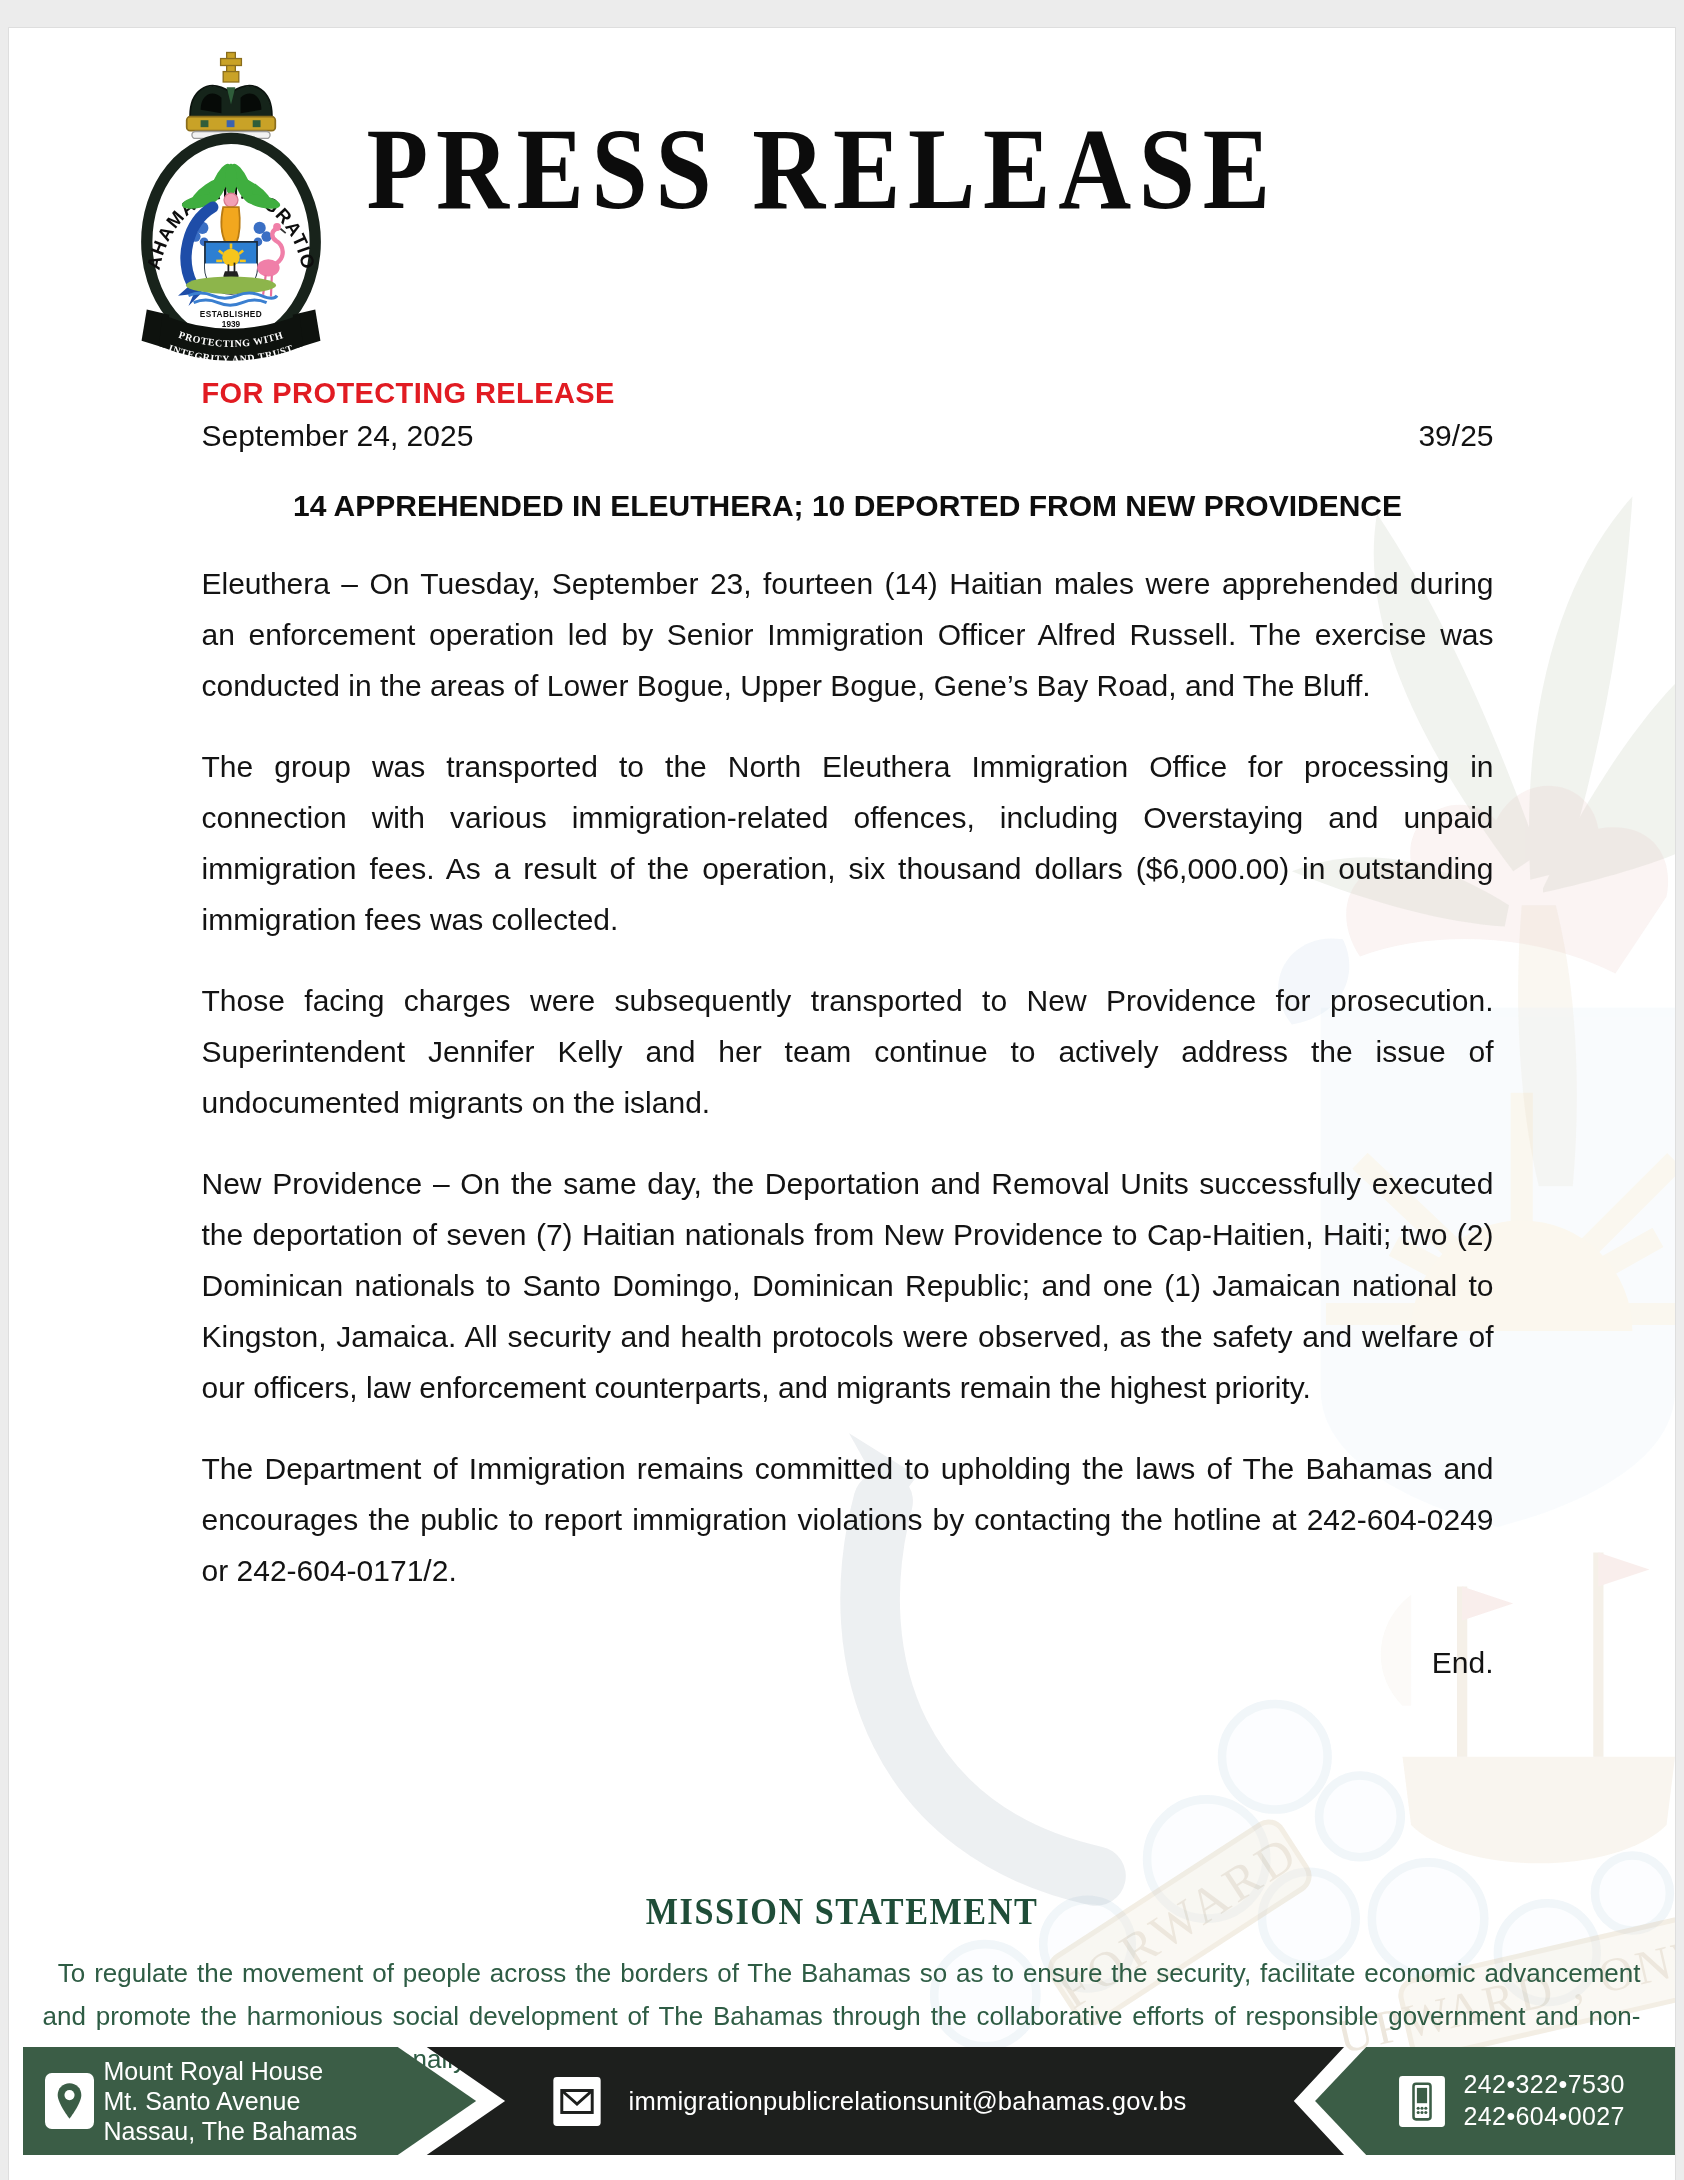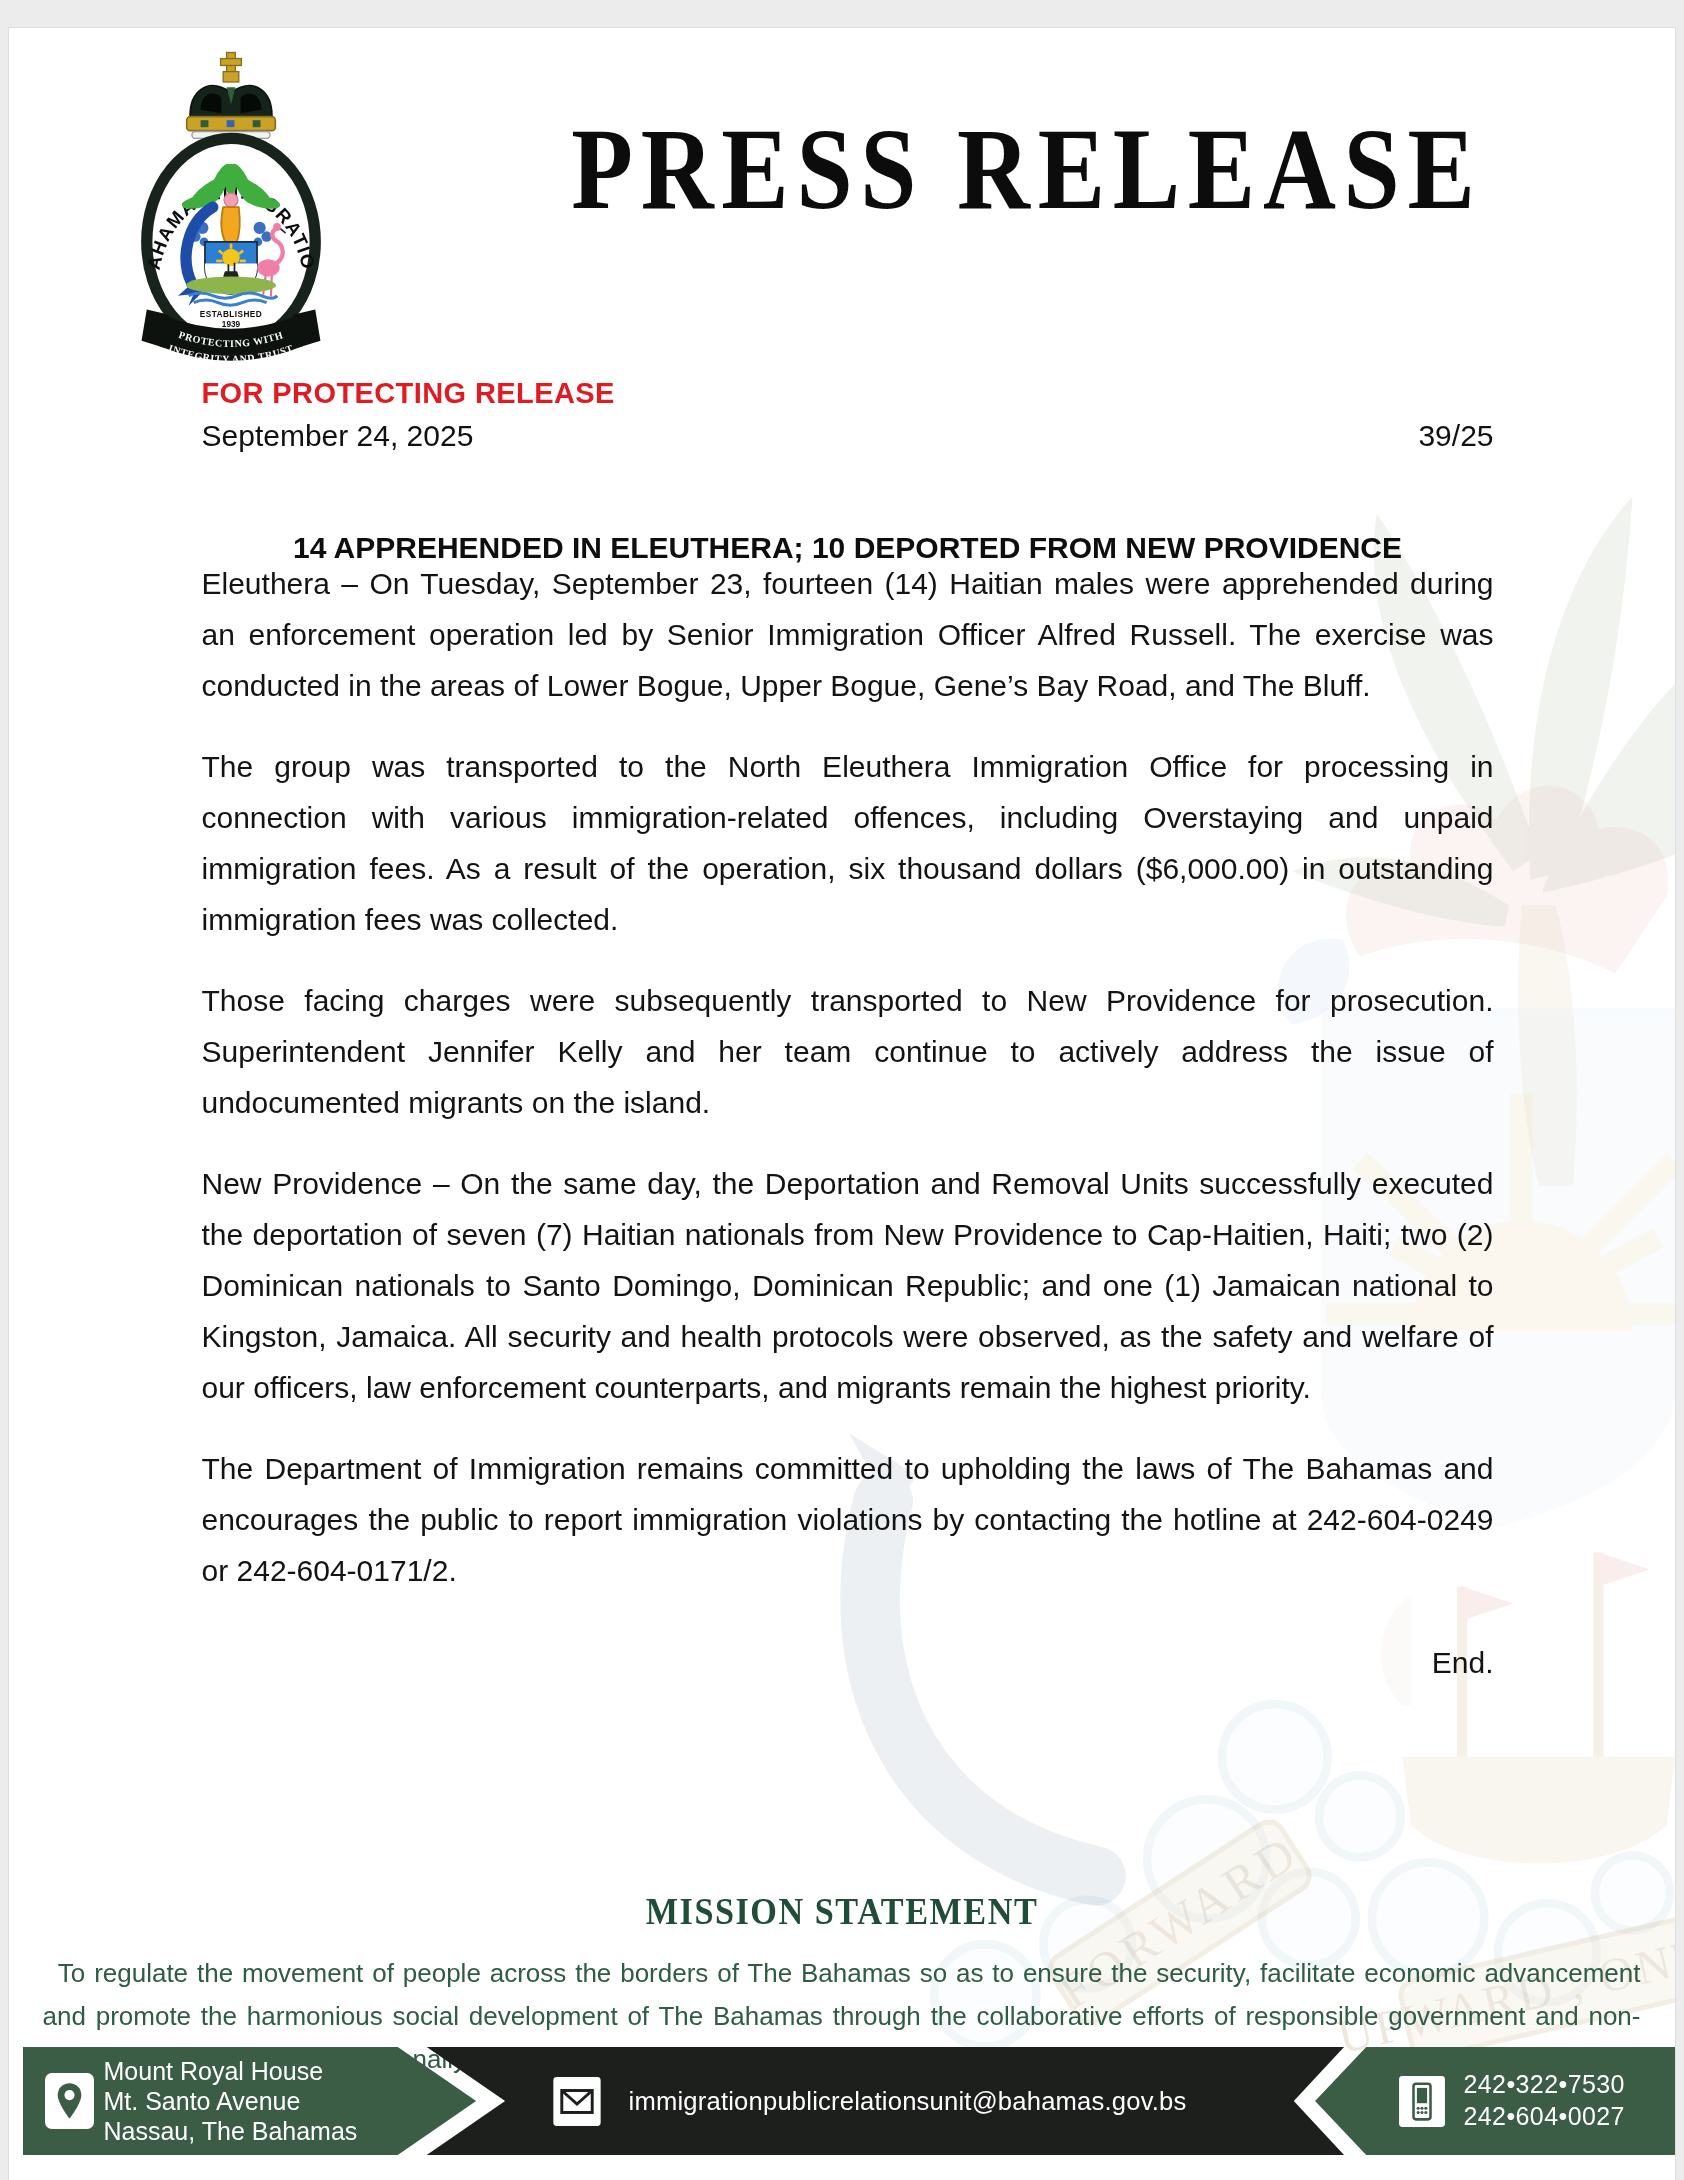--- a/index.html
+++ b/index.html
@@ -10,31 +10,31 @@
   .page{position:relative;margin:28px 10.2px 0 8.5px;width:1666px;height:2153px;background:#ffffff;
         box-shadow:0 0 0 0.9px #dddddd;overflow:hidden;}
 
   
   .watermark{position:absolute;top:230px;right:0;width:860px;height:1797px;z-index:0;pointer-events:none;opacity:.6;}
 
   .content{position:relative;z-index:1;}
 
   
   .logo{position:absolute;left:129px;top:21px;width:186px;height:330px;}
-  .masthead{position:absolute;left:358px;top:83px;width:1116px;text-align:right;}
+  .masthead{position:absolute;left:358px;top:83px;width:1116px;text-align:left;}
   .masthead-title{font-family:"Liberation Serif",serif;font-weight:700;font-size:101px;line-height:1;
                   letter-spacing:7.7px;color:#0c0c0c;transform:scaleY(1.15);transform-origin:top center;white-space:nowrap;}
   .masthead-sub{margin-top:44px;display:flex;justify-content:center;gap:56px;font-size:25px;
                 letter-spacing:5.1px;color:#1c1c1c;font-weight:500;white-space:nowrap;}
 
   
   .meta{position:absolute;left:193px;right:181px;top:349px;}
   .release-label{color:var(--accent-red,#e11b22);font-weight:700;font-size:29px;letter-spacing:0.4px;}
   .date-row{display:flex;justify-content:space-between;margin-top:9px;font-size:30px;color:#111;}
-  .headline{margin-top:78px;text-align:center;font-weight:700;font-size:30px;color:#0e0e0e;}
+  .headline{margin-top:36px;text-align:center;font-weight:700;font-size:30px;color:#0e0e0e;}
 
   
   .body-copy{position:absolute;left:193px;right:181px;top:530px;font-size:30px;line-height:51px;
              text-align:justify;color:#131313;}
   .body-copy p{margin:0 0 30px 0;}
   .body-copy .b{font-weight:400;}
   .end-mark{text-align:right;font-size:30px;margin-top:41px;color:#131313;}
 
   
   .mission{position:absolute;left:34px;right:34px;top:1861px;}

